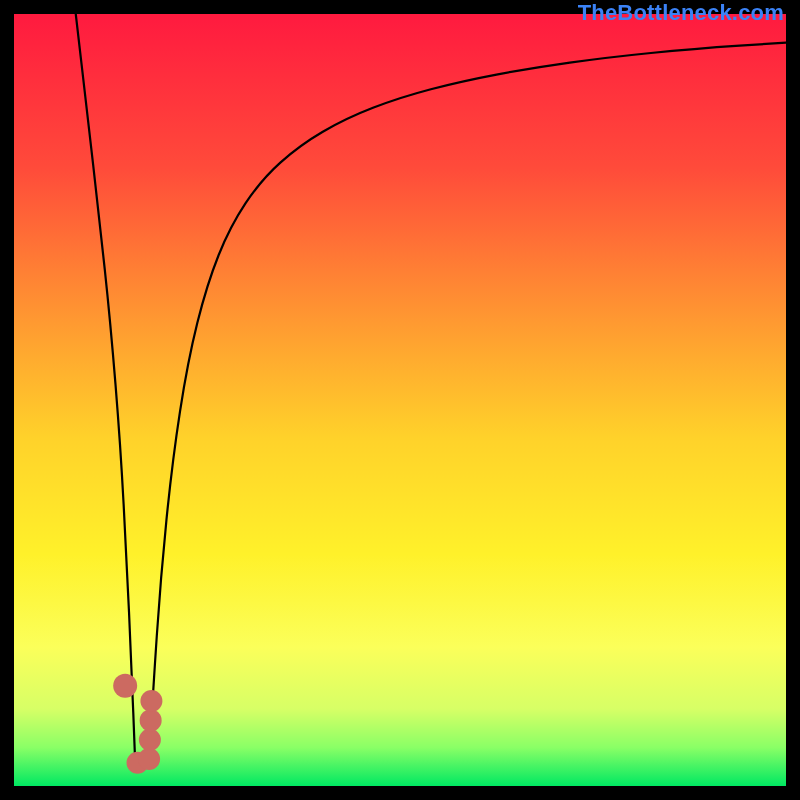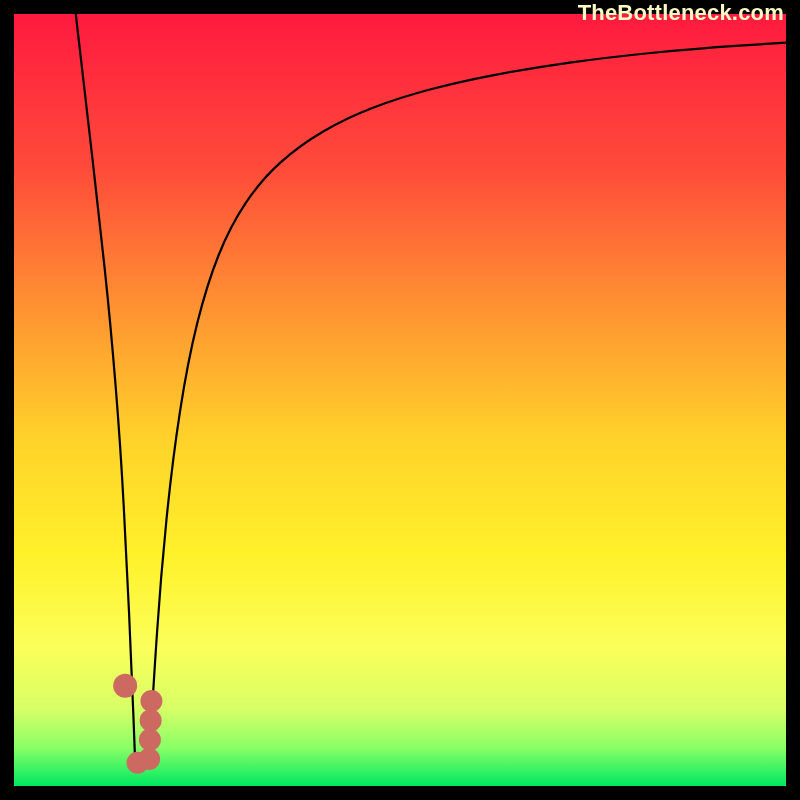--- a/index.html
+++ b/index.html
@@ -24,21 +24,21 @@
     width: 772px;
     height: 772px;
     overflow: hidden;
   }
   .watermark {
     position: absolute;
     top: 0;
     right: 16px;
     font-size: 22px;
     font-weight: 600;
-    color: #fef9c3;
+    color: #3b82f6;
     letter-spacing: 0.2px;
     z-index: 5;
   }
   svg { display: block; }
 </style>
 </head>
 <body>
 
 <div class="frame">
   <div class="watermark">TheBottleneck.com</div>

